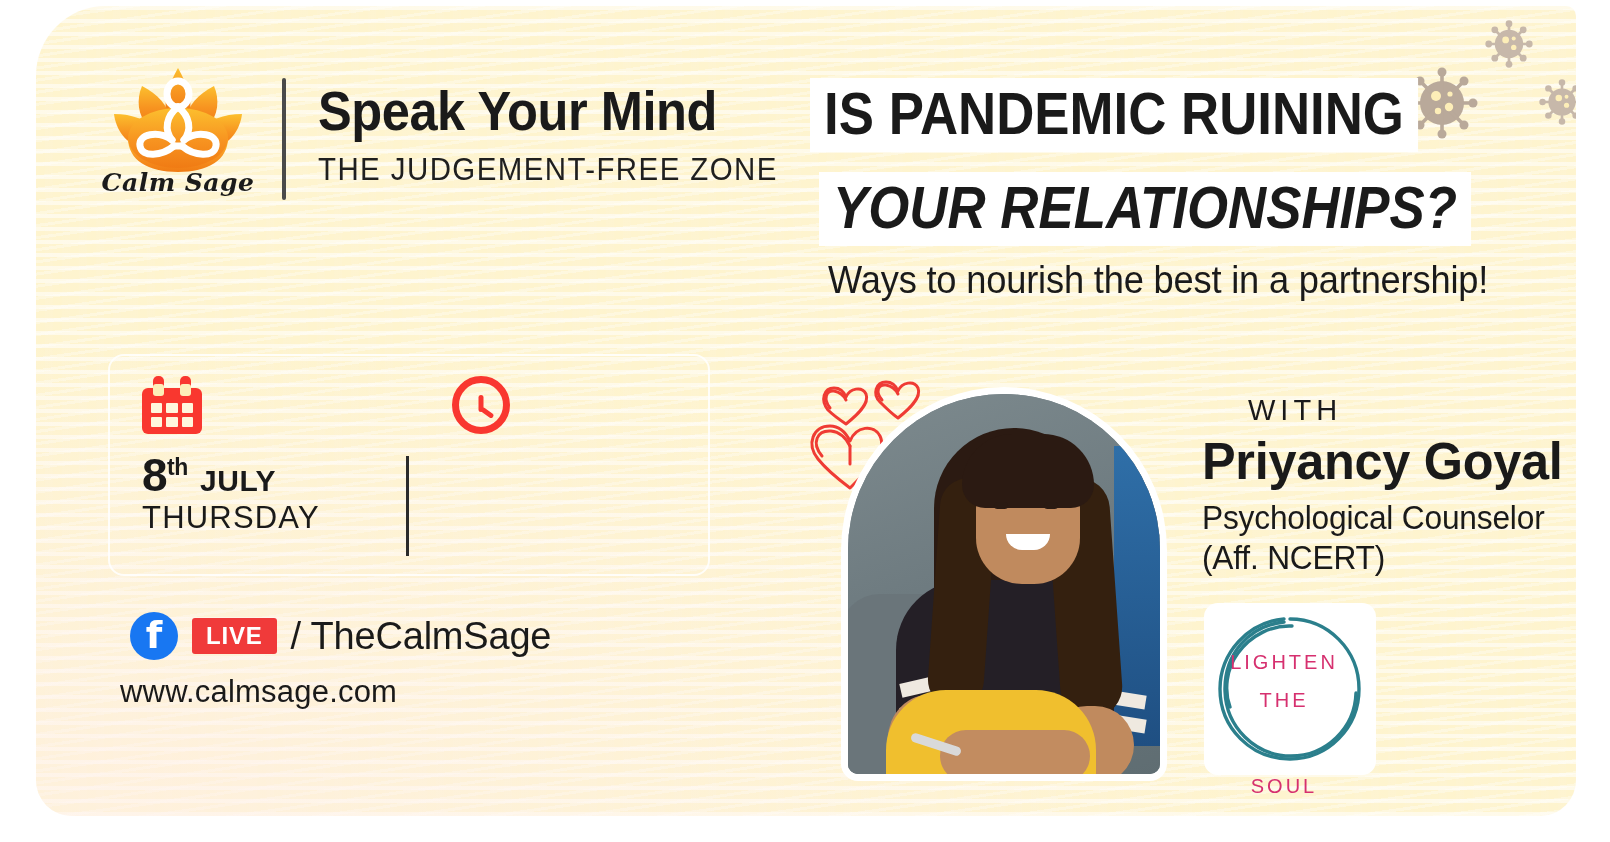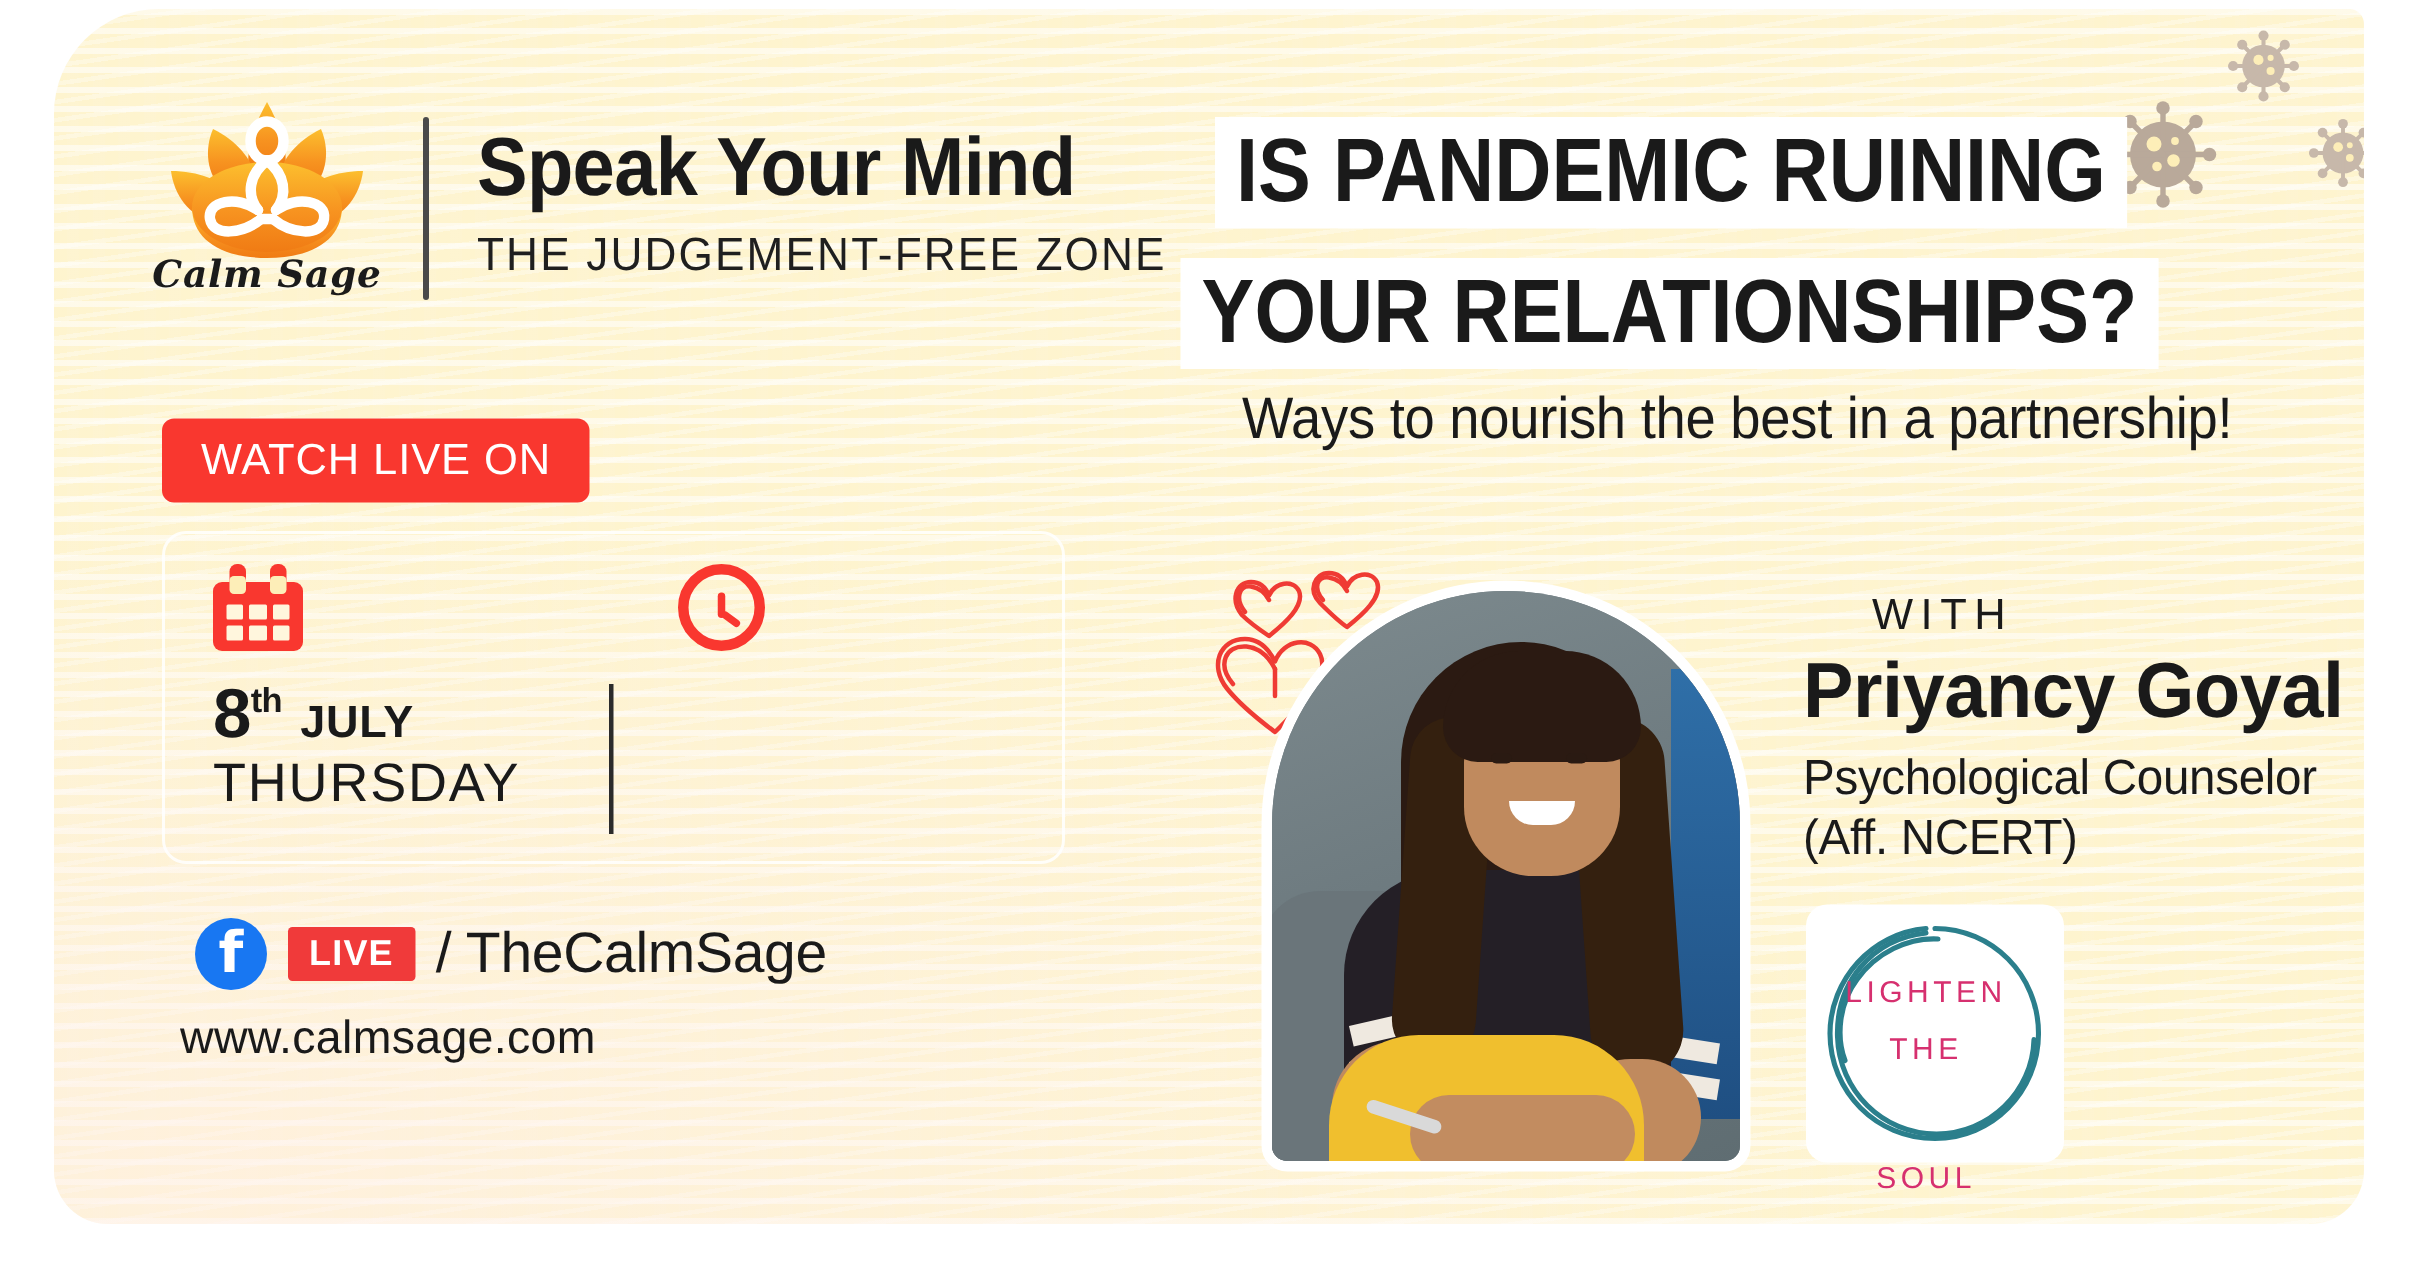--- a/index.html
+++ b/index.html
@@ -85,21 +85,21 @@
   .icon-cal .grid{position:absolute;left:9px;top:27px;width:42px;height:24px;
     display:grid;grid-template-columns:repeat(3,1fr);grid-template-rows:repeat(2,1fr);gap:4px;}
   .icon-cal .grid i{background:#fff6dd;border-radius:1px;display:block;}
   .icon-clock{width:58px;height:58px;border:7px solid #f9372f;border-radius:50%;position:relative;box-sizing:border-box;}
   .icon-clock .h{position:absolute;left:50%;top:12px;width:5px;height:17px;background:#f9372f;border-radius:3px;transform:translateX(-50%);}
   .icon-clock .m{position:absolute;left:50%;top:24px;width:14px;height:5px;background:#f9372f;border-radius:3px;transform-origin:left center;transform:rotate(36deg) translateY(-1px);}
   .dt-lines{margin-top:18px;}
   .dt-big{font-size:46px;font-weight:bold;color:#1a1a1a;line-height:1.02;letter-spacing:-.5px;}
   .dt-big .sup{font-size:23px;vertical-align:super;}
   .dt-big .unit{font-size:30px;font-weight:bold;letter-spacing:.5px;}
-  .dt-small{font-size:36px;color:#1a1a1a;letter-spacing:1.2px;line-height:1.25;}
+  .dt-small{font-size:31px;color:#1a1a1a;letter-spacing:1.2px;line-height:1.25;}
 
   
   .fb-row{left:94px;top:606px;display:flex;align-items:center;gap:14px;}
   .fb-icon{width:48px;height:48px;border-radius:50%;background:#1877f2;position:relative;}
   .fb-icon .f{
     position:absolute;left:0;top:0;width:48px;height:48px;color:#fff;
     font-family:"DejaVu Sans",sans-serif;font-weight:bold;font-size:38px;
     display:flex;align-items:center;justify-content:center;line-height:1;padding-bottom:3px;box-sizing:border-box;
   }
   .live-chip{background:#f03a3a;color:#fff;font-weight:bold;font-size:24px;letter-spacing:.8px;
@@ -107,21 +107,21 @@
   .fb-handle{font-size:38px;color:#1a1a1a;letter-spacing:-.2px;}
   .site-url{left:84px;top:668px;font-size:31px;color:#1a1a1a;letter-spacing:.2px;}
 
   
   .hl-band{
     background:#ffffff;display:inline-block;padding:6px 16px 8px 16px;
     font-weight:bold;color:#1a1a1a;font-size:60px;line-height:1;letter-spacing:0px;
     transform:scaleX(.88);transform-origin:left top;
   }
   .hl1{left:774px;top:72px;}
-  .hl2{left:751px;top:166px;}
+  .hl2{left:783px;top:166px;font-style:italic;}
   .hl-sub{
     left:792px;top:252px;font-size:39px;color:#1a1a1a;font-weight:normal;letter-spacing:-.2px;
     transform:scaleX(.93);transform-origin:left top;white-space:nowrap;
   }
 
   
   .virus{position:absolute;}
 
   
   .portrait{
@@ -309,23 +309,20 @@
     <div class="layer brand-sub">THE JUDGEMENT-FREE ZONE</div>
 
     <div class="layer hl1">
       <div class="hl-band">IS PANDEMIC RUINING</div>
     </div>
     <div class="layer hl2">
       <div class="hl-band">YOUR RELATIONSHIPS?</div>
     </div>
     <div class="layer hl-sub">Ways to nourish the best in a partnership!</div>
 
-    <div class="layer watch-badge">
-      <span>WATCH LIVE ON</span>
-    </div>
 
     <div class="layer dt-box">
       <div class="dt-sep"></div>
 
       <div class="dt-col">
         <div class="icon-cal">
           <div class="p1"></div>
             <div class="p2"></div>
           <div class="body"></div>
           <div class="notch"></div>

